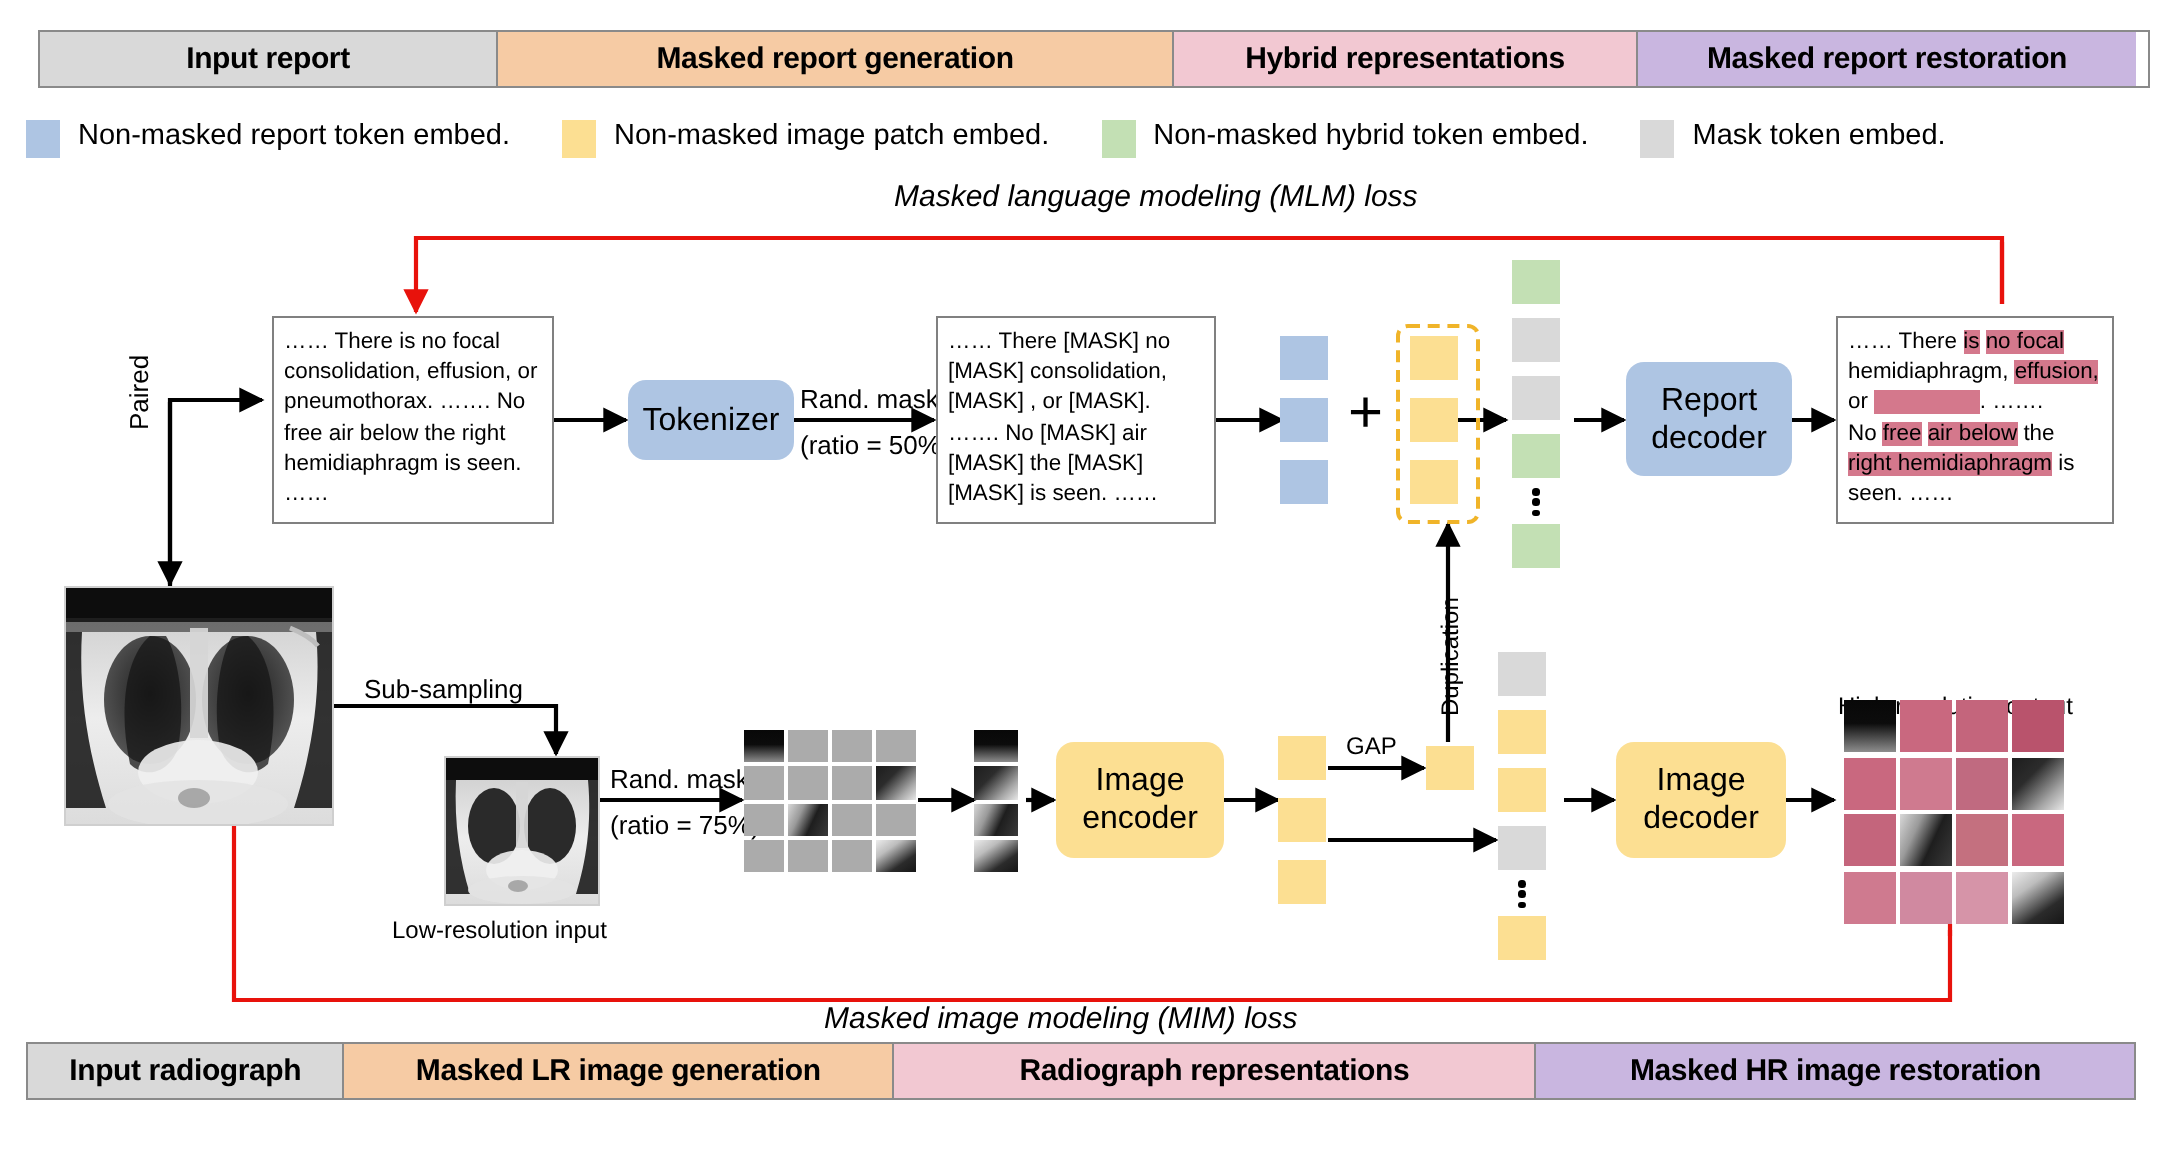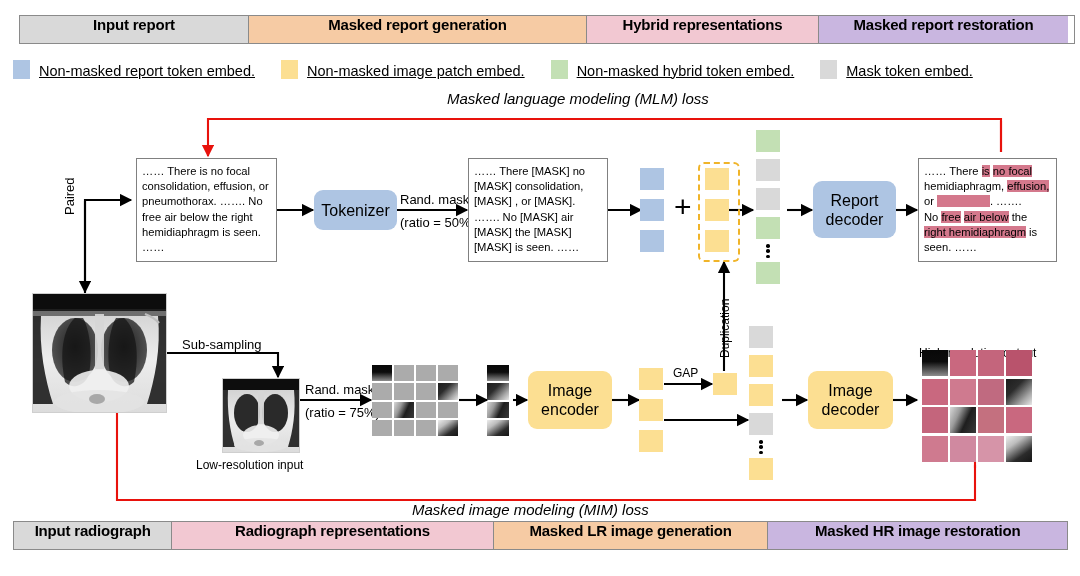--- a/index.html
+++ b/index.html
@@ -12,31 +12,31 @@
     position: relative;
     overflow: hidden;
     color: #000;
   }
   #stage { position: absolute; left:0; top:0; width:1080px; height:576px; }
   .abs { position: absolute; box-sizing: border-box; }
 
   
   .phasebar { display: flex; border: 1px solid #8a8a8a; }
   .phase {
-    display: flex; align-items: flex-start; justify-content: center;
+    display: flex; align-items: center; justify-content: center;
     font-weight: bold; font-size: 15px;
     border-right: 1px solid #8a8a8a;
     letter-spacing: -0.2px;
     white-space: nowrap;
   }
   .phase:last-child { border-right: none; }
 
   
   .legend-row { display: flex; align-items: center; }
-  .legend-item { display: flex; align-items: flex-end; text-decoration: underline; }
+  .legend-item { display: flex; align-items: flex-start; }
   .swatch { width: 17px; height: 19px; margin-right: 9px; }
   .legend-label { font-size: 14.5px; white-space: nowrap; }
 
   
   .reportbox {
     border: 1.5px solid #808080;
     background: #fff;
     font-size: 11.2px;
     line-height: 15.2px;
     padding: 5px 4px 3px 5px;
@@ -384,24 +384,24 @@
     <div class="patch" style="background:#cf7a8f;"></div>
     <div class="patch" style="background:#d089a0;"></div>
     <div class="patch" style="background:#d694a8;"></div>
     <div class="patch" style="background:linear-gradient(145deg,#ececec 0%,#bdbdbd 30%,#2b2b2b 70%,#161616 100%);"></div>
   </div>
 
   <div class="abs phasebar" style="left:13px; top:521px; width:1055px; height:29px;">
     <div class="phase" style="width:158px; background:#d9d9d9;">
       <span>Input radiograph</span>
     </div>
+    <div class="phase" style="width:275px; background:#f6cba4;">
+      <span>Masked LR image generation</span>
+    </div>
     <div class="phase" style="width:322px; background:#f2c8d2;">
       <span>Radiograph representations</span>
     </div>
-    <div class="phase" style="width:275px; background:#f6cba4;">
-      <span>Masked LR image generation</span>
-    </div>
     <div class="phase" style="width:300px; background:#c9b6e0;">
       <span>Masked HR image restoration</span>
     </div>
   </div>
 
 </div>
 
 </body></html>

